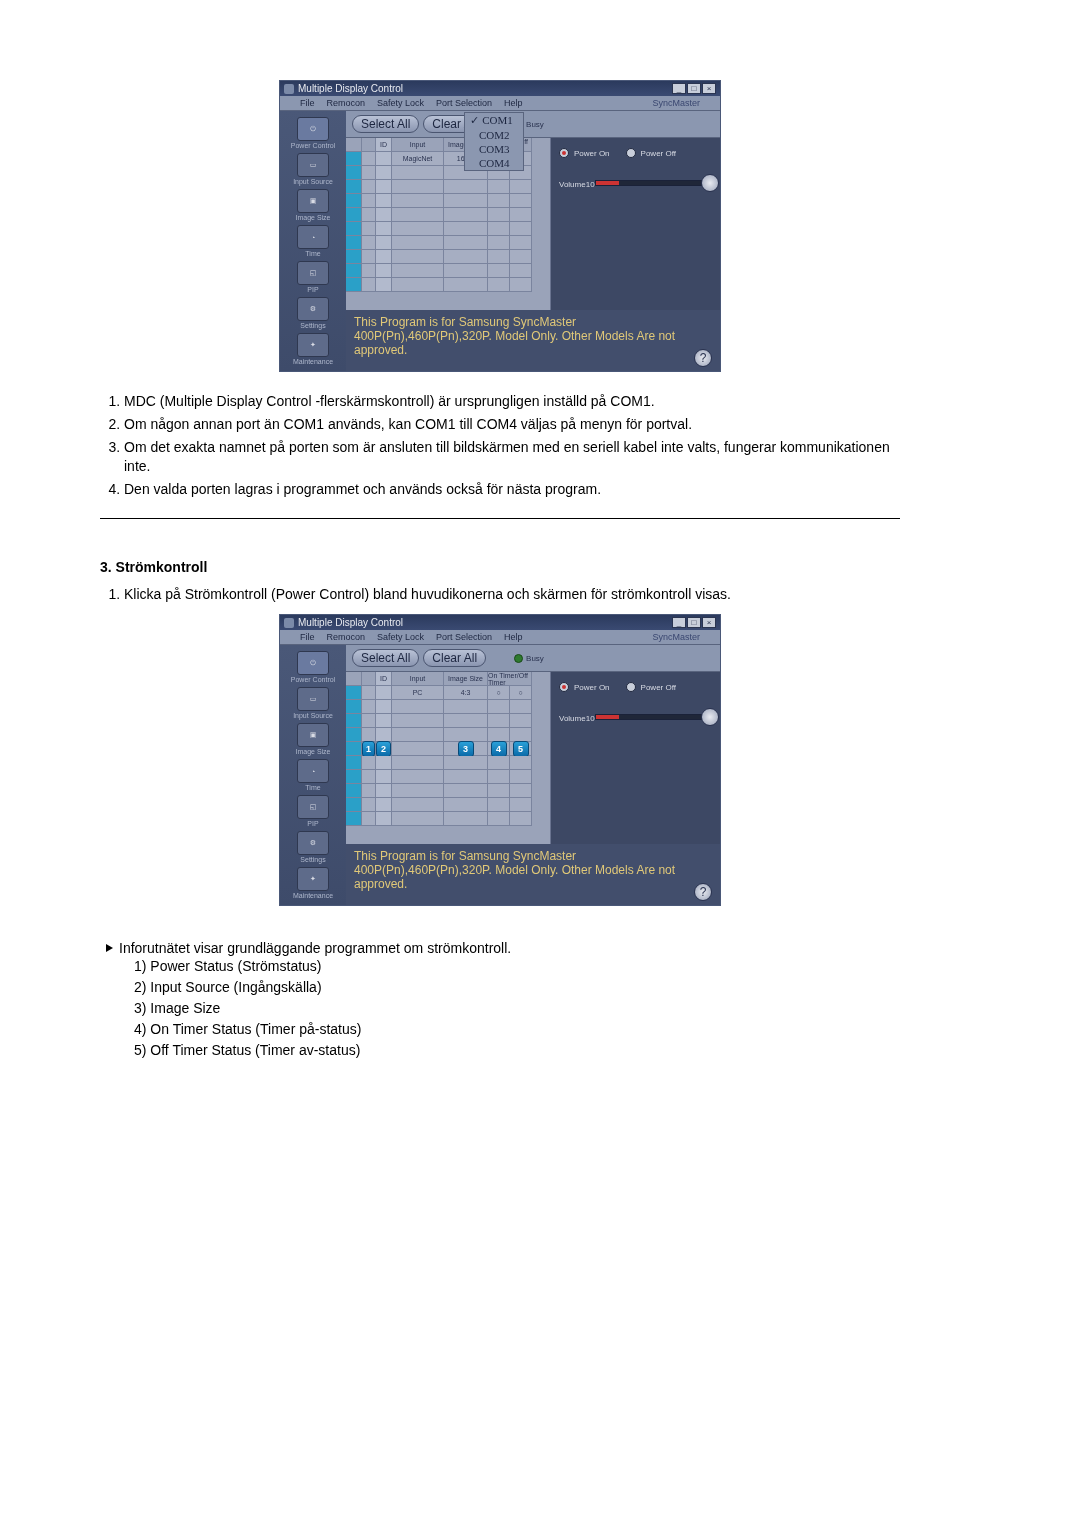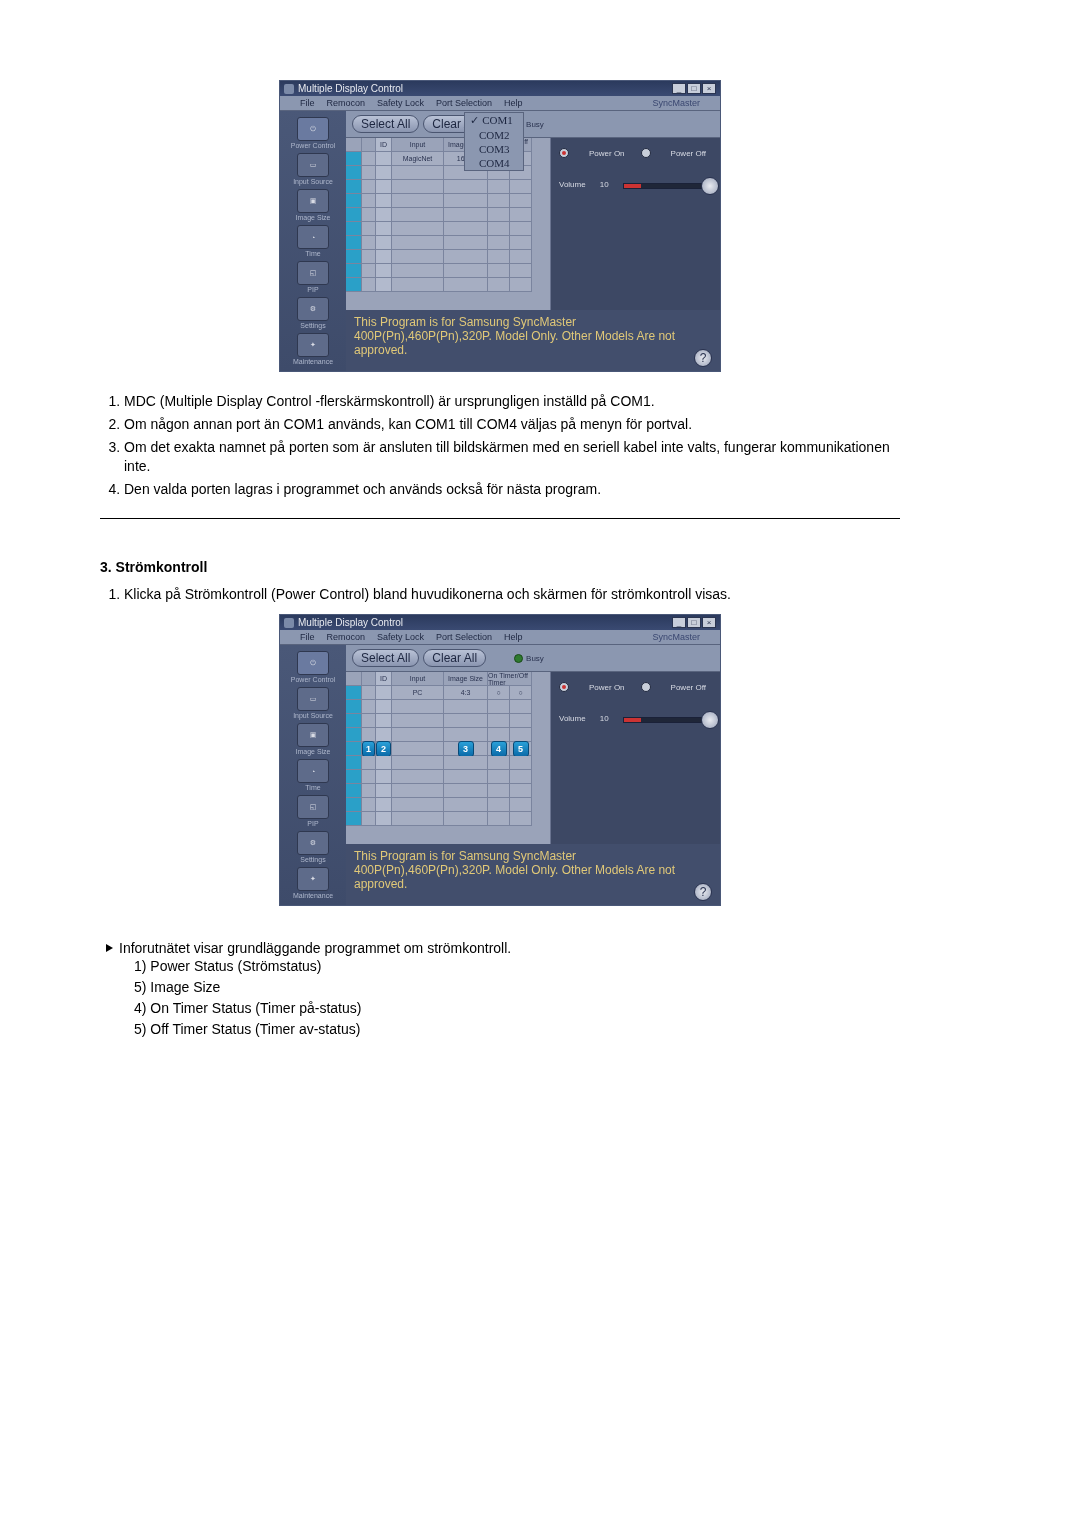--- a/index.html
+++ b/index.html
@@ -189,32 +189,32 @@
   .right-panel {
     flex: 1;
     background: #3d4864;
     padding: 6px 8px;
     color: #d8dbe4;
     font-size: 8px;
     display: flex; flex-direction: column; gap: 12px;
   }
   .pwr-row { display: flex; gap: 16px; margin: 4px 0 10px 0; }
   .radio {
-    display: flex; align-items: center; gap: 20px;
+    display: flex; align-items: center; gap: 5px;
   }
   .radio .dot {
     width: 8px; height: 8px; border-radius: 50%;
     background: #c8ceda; border: 1px solid #222a40;
     display: inline-flex; align-items: center; justify-content: center;
   }
   .radio.on .dot::after {
     content: ""; width: 4px; height: 4px; border-radius: 50%;
     background: #c33;
   }
-  .vol-row { display: flex; align-items: flex-end; gap: 14px; }
+  .vol-row { display: flex; align-items: flex-start; gap: 0; }
   .slider {
     flex: 1; height: 4px;
     background: linear-gradient(to right, #c33 0 20%, #1f2638 20% 100%);
     border: 1px solid #1a2138;
     position: relative;
   }
   .slider-knob {
     position: absolute; right: -8px; top: -7px;
     width: 16px; height: 16px; border-radius: 50%;
     background: radial-gradient(#e8eaf0, #9aa3b9);
@@ -703,21 +703,22 @@
   </div>
 
   <div style="height:14px"></div>
 
   <div class="bullet-line">
     <span class="tri"></span>
     <span>Inforutnätet visar grundläggande programmet om strömkontroll.</span>
   </div>
   <div class="sub-list">
     <div>1) Power Status (Strömstatus)</div>
-    <div>5) Image Size</div>
+    <div>2) Input Source (Ingångskälla)</div>
+    <div>3) Image Size</div>
     <div>4) On Timer Status (Timer på-status)</div>
     <div>5) Off Timer Status (Timer av-status)</div>
   </div>
 
   <div style="height:18px"></div>
 
 
 </div>
 
 </body></html>

